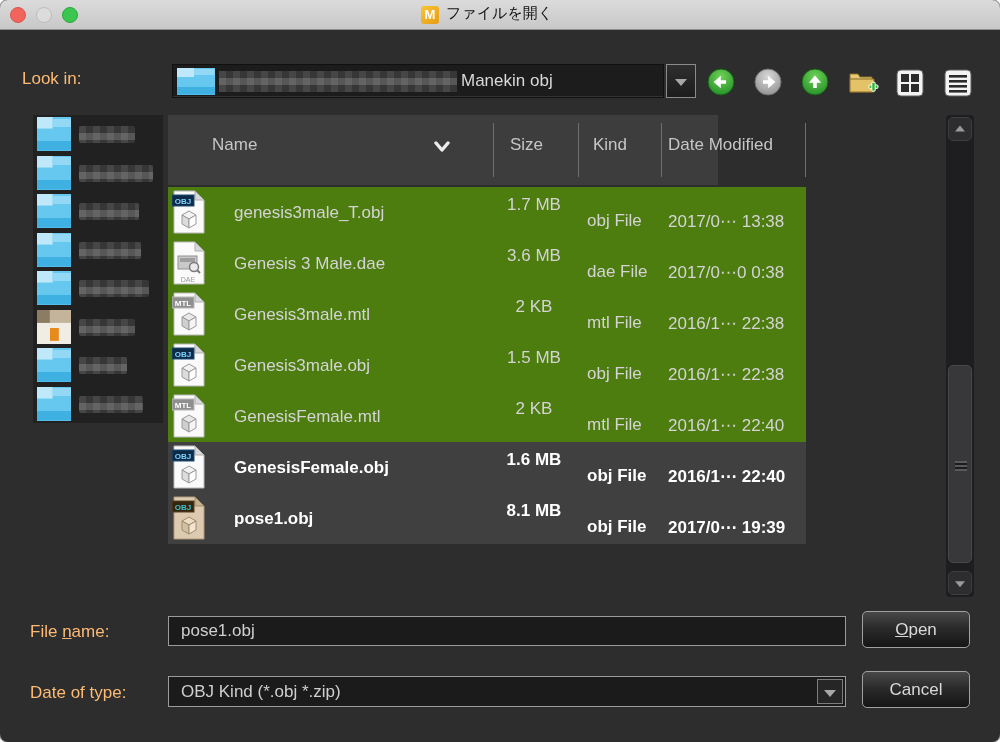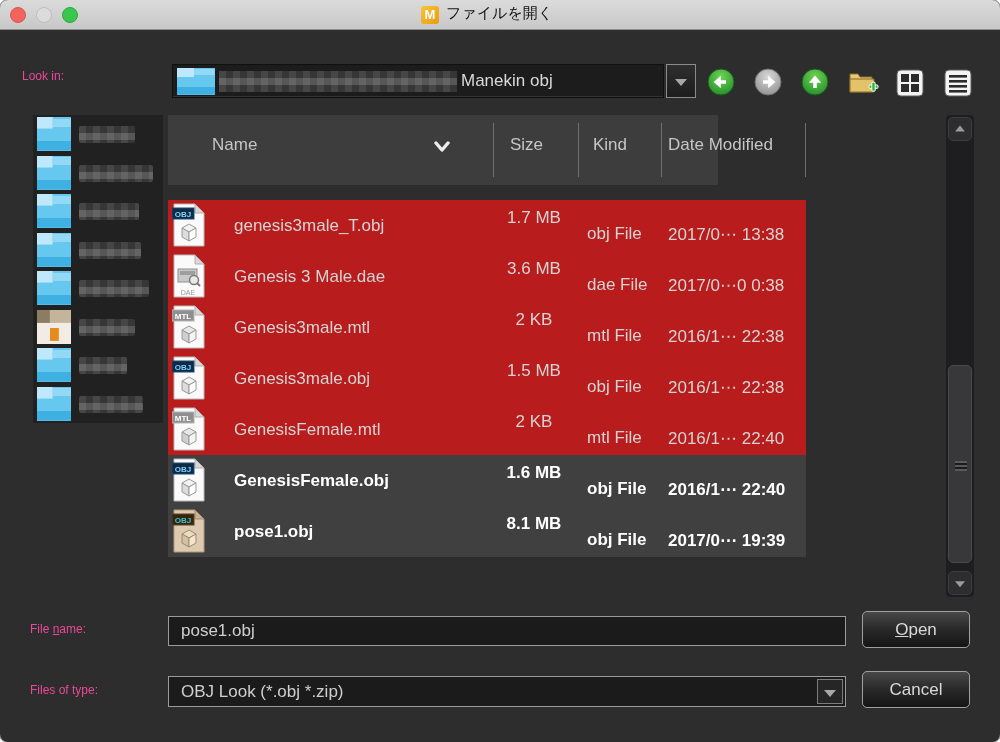--- a/index.html
+++ b/index.html
@@ -11,21 +11,21 @@
     background:linear-gradient(#dbdbdb,#c8c8c8);border-bottom:1px solid #8f8f8f;}
   .tl{position:absolute;top:7px;width:16px;height:16px;border-radius:50%;}
   .tl.red{left:10px;background:#f2655c;border:1px solid #d8554c;}
   .tl.gray{left:36px;background:#dcdcdc;border:1px solid #bdbdbd;}
   .tl.green{left:62px;background:#3ac64f;border:1px solid #2aa83c;}
   #appbadge{position:absolute;left:421px;top:6px;width:18px;height:18px;border-radius:3px;
     background:linear-gradient(135deg,#f8c435,#e79c15);color:#fff;font-weight:bold;font-size:13px;
     text-align:center;line-height:18px;}
   #wtitle{position:absolute;left:446px;top:5px;font-size:15px;color:#111;line-height:20px;font-family:Liberation Mono, monospace;}
   
-  .flabel{position:absolute;font-size:12px;color:#ec4899;}
+  .flabel{position:absolute;font-size:17px;color:#fdba74;}
   .mn{text-decoration:underline;}
   
   #lookin-combo{position:absolute;left:172px;top:64px;width:492px;height:34px;background:#1c1c1c;
     border:1px solid #101010;box-shadow:inset 0 -1px 0 rgba(255,255,255,.10);}
   #lookin-combo .pxfolder{position:absolute;left:4px;top:3px;width:38px;height:27px;}
   #lookin-censor{position:absolute;left:46px;top:6px;width:238px;height:21px;}
   #lookin-path{position:absolute;left:288px;top:0;height:32px;line-height:32px;font-size:17px;color:#d9d9d9;}
   #lookin-drop{position:absolute;left:666px;top:64px;width:30px;height:34px;
     background:linear-gradient(#2e2e2e,#1d1d1d);border:1px solid #8b8b8b;}
   .tri-down{position:absolute;left:50%;top:50%;transform:translate(-50%,-30%);
@@ -61,21 +61,21 @@
       linear-gradient(#8d7c64,#8d7c64) 0 0/38% 38% no-repeat,
       linear-gradient(#c4b49b,#c4b49b) 100% 0/62% 38% no-repeat,
       linear-gradient(#e78a1d,#e78a1d) 52% 86%/26% 38% no-repeat,
       #f1ede4;}
   
   #lheader{position:absolute;left:168px;top:115px;width:550px;height:70px;background:#3d3d3d;}
   .hcell{position:absolute;top:0;height:70px;font-size:17px;color:#c6c6c6;}
   .hsep{position:absolute;top:8px;height:54px;width:1px;background:#6f6f6f;}
   #hchev{position:absolute;left:265px;top:26px;}
   
-  #rows{position:absolute;left:168px;top:187px;width:638px;background:#b91c1c;margin-top:13px;}
+  #rows{position:absolute;left:168px;top:187px;width:638px;background:#4d7c0f;}
   .trow{position:relative;height:51px;width:638px;}
   .trow.selected{background:#404040;}
   .trow .ficon{position:absolute;left:4px;top:3px;width:34px;height:44px;}
   .trow .fname{position:absolute;left:66px;top:0;height:51px;display:flex;align-items:center;
     font-size:17px;color:#d4d4d4;}
   .trow .fsize{position:absolute;left:325px;top:8px;width:82px;text-align:center;font-size:17px;color:#d4d4d4;}
   .trow .fkind{position:absolute;left:419px;top:24px;font-size:17px;color:#d4d4d4;}
   .trow .fdate{position:absolute;left:500px;top:24px;font-size:17px;color:#d4d4d4;}
   .trow.selected .fname,.trow.selected .fsize,.trow.selected .fkind,.trow.selected .fdate{
     color:#ffffff;font-weight:700;}
@@ -365,22 +365,22 @@
       </div>
     <div class="sbtn down">
         <span class="tri-dn"></span>
       </div>
   </div>
 
   <span class="flabel" style="left:30px;top:622px;"><span>File </span><span class="mn">n</span><span>ame:</span></span>
   <input id="fname-input" class="tfield" type="text" value="pose1.obj" style="">
   <button id="open-btn" class="pbtn"><span class="mn">O</span><span>pen</span></button>
 
-  <span class="flabel" style="left:30px;top:683px;">Files of type:</span>
+  <span class="flabel" style="left:30px;top:683px;">Date of type:</span>
   <div id="ftype-combo" class="tfield">
-    <span class="val">OBJ Look (*.obj *.zip)</span>
+    <span class="val">OBJ Kind (*.obj *.zip)</span>
     <span id="ftype-drop">
         <span class="tri-down"></span>
       </span>
   </div>
   <button id="cancel-btn" class="pbtn">Cancel</button>
 
 </div>
 
 </body></html>

